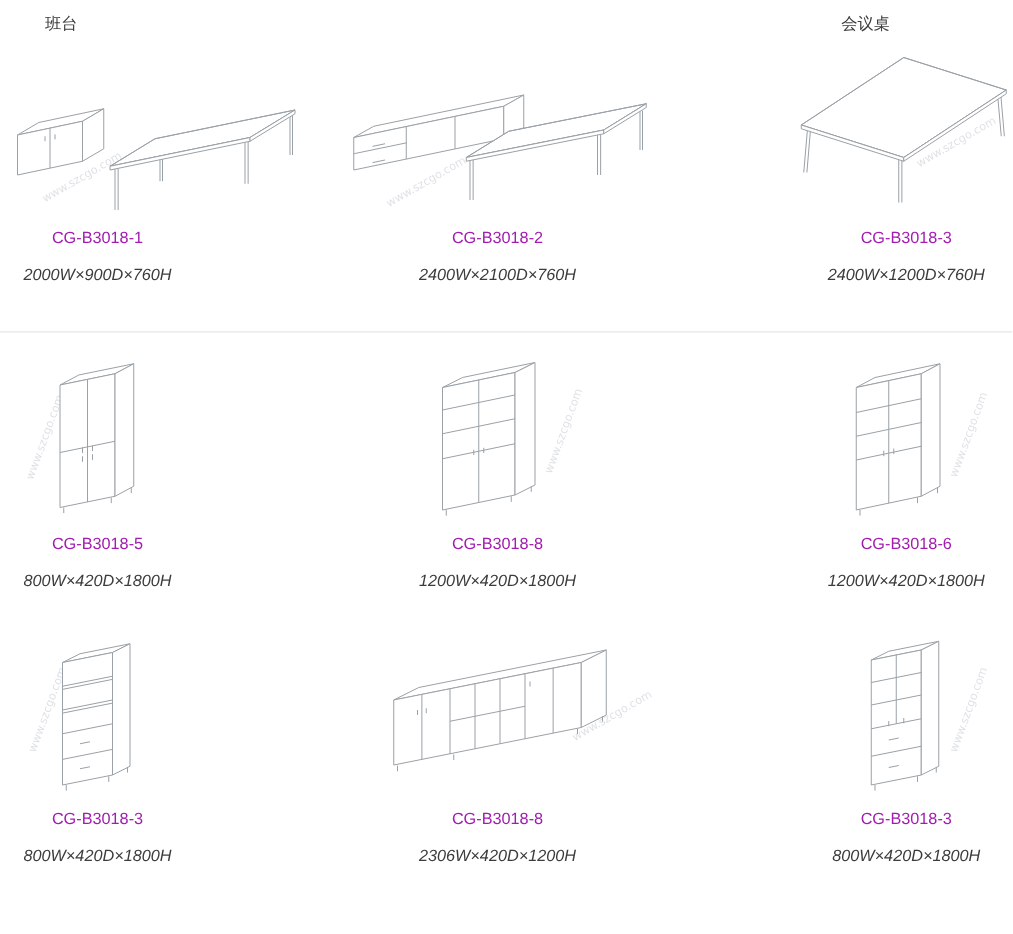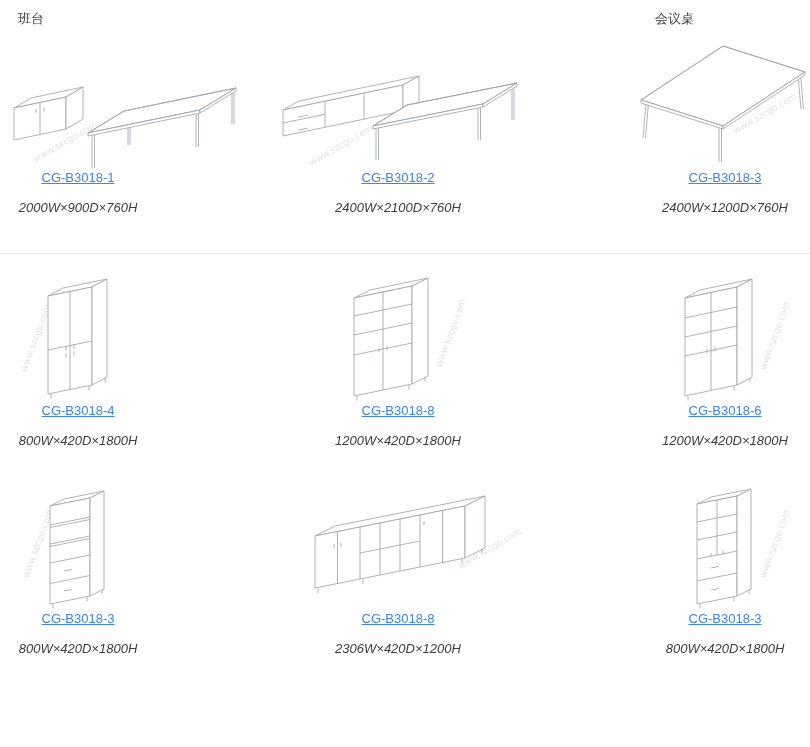--- a/index.html
+++ b/index.html
@@ -1,30 +1,30 @@
 <!DOCTYPE html>
 <html><head>
 <meta charset="utf-8">
 <style>
   html,body { margin:0; padding:0; background:#fff; }
   .page {
     position:relative; width:810px; height:747px; overflow:hidden;
     background:#fff; font-family:"Liberation Sans","DejaVu Sans",sans-serif;
   }
-  .header { position:relative; height:38px; }
+  .header { position:relative; height:38px;margin-left:18px; }
   .label { position:absolute; top:10px; font-size:13px; color:#3c3c3c; }
   #lbl-desks { left:18px; }
   #lbl-conference { left:655px; }
   .row { display:grid; grid-template-columns:156px 484px 170px; }
   .cell { display:flex; flex-direction:column; align-items:center; }
   .art { display:flex; align-items:flex-end; justify-content:center; }
   .row1 .art { height:130px; }
   .rowc .art { height:125px; }
   .row1 .cell:nth-child(1) svg { position:relative; left:50px; }
-  .model { margin-top:2px; font-size:13px; color:#3b82f6; white-space:nowrap;text-decoration:underline; }
+  .model { margin-top:14px; font-size:13px; color:#a21caf; white-space:nowrap; }
   .dims  { margin-top:15px; font-size:13px; color:#3c3c3c; white-space:nowrap;font-style:italic; }
   .divider { border-top:1px solid #e4e6e8; margin-top:38px; }
   .seclabel2 { margin:12px 0 0 18px; font-size:13px; color:#3c3c3c; }
   .row2 { margin-top:22px; }
   .row3 { margin-top:36px; }
   svg { overflow:visible; }
   .ln   { stroke:#9aa1a7; stroke-width:.8; fill:none; }
   .face { stroke:#9aa1a7; stroke-width:.8; fill:#fff; }
   .wm { fill:#b7bec8; opacity:.45; font-size:9px; font-family:"DejaVu Sans",sans-serif; }
 </style>
@@ -161,21 +161,21 @@
           <line class="ln" x1="50" y1="74" x2="94" y2="65"></line>
           <line class="ln" x1="68" y1="70" x2="68" y2="74.5"></line>
           <line class="ln" x1="76" y1="68.4" x2="76" y2="72.9"></line>
           <line class="ln" x1="68" y1="77" x2="68" y2="81.5"></line>
           <line class="ln" x1="76" y1="75.4" x2="76" y2="79.9"></line>
           <line class="ln" x1="53" y1="118" x2="53" y2="122.5"></line>
           <line class="ln" x1="91" y1="110" x2="91" y2="114.5"></line>
           <line class="ln" x1="107" y1="102" x2="107" y2="106.5"></line>
         </svg>
       </div>
-      <div class="model">CG-B3018-4</div>
+      <div class="model">CG-B3018-5</div>
       <div class="dims">800W×420D×1800H</div>
     </div>
 
     <div class="cell">
       <div class="art">
         <svg width="160" height="125" viewBox="0 0 160 125">
           <text class="wm" transform="rotate(-70 125 75)" x="109" y="79">www.szcgo.com</text>
           <polygon class="face" points="36,22 94,10 110,2 52,14"></polygon>
           <polygon class="face" points="36,22 94,10 94,108 36,120"></polygon>
           <polygon class="face" points="94,10 110,2 110,100 94,108"></polygon>

